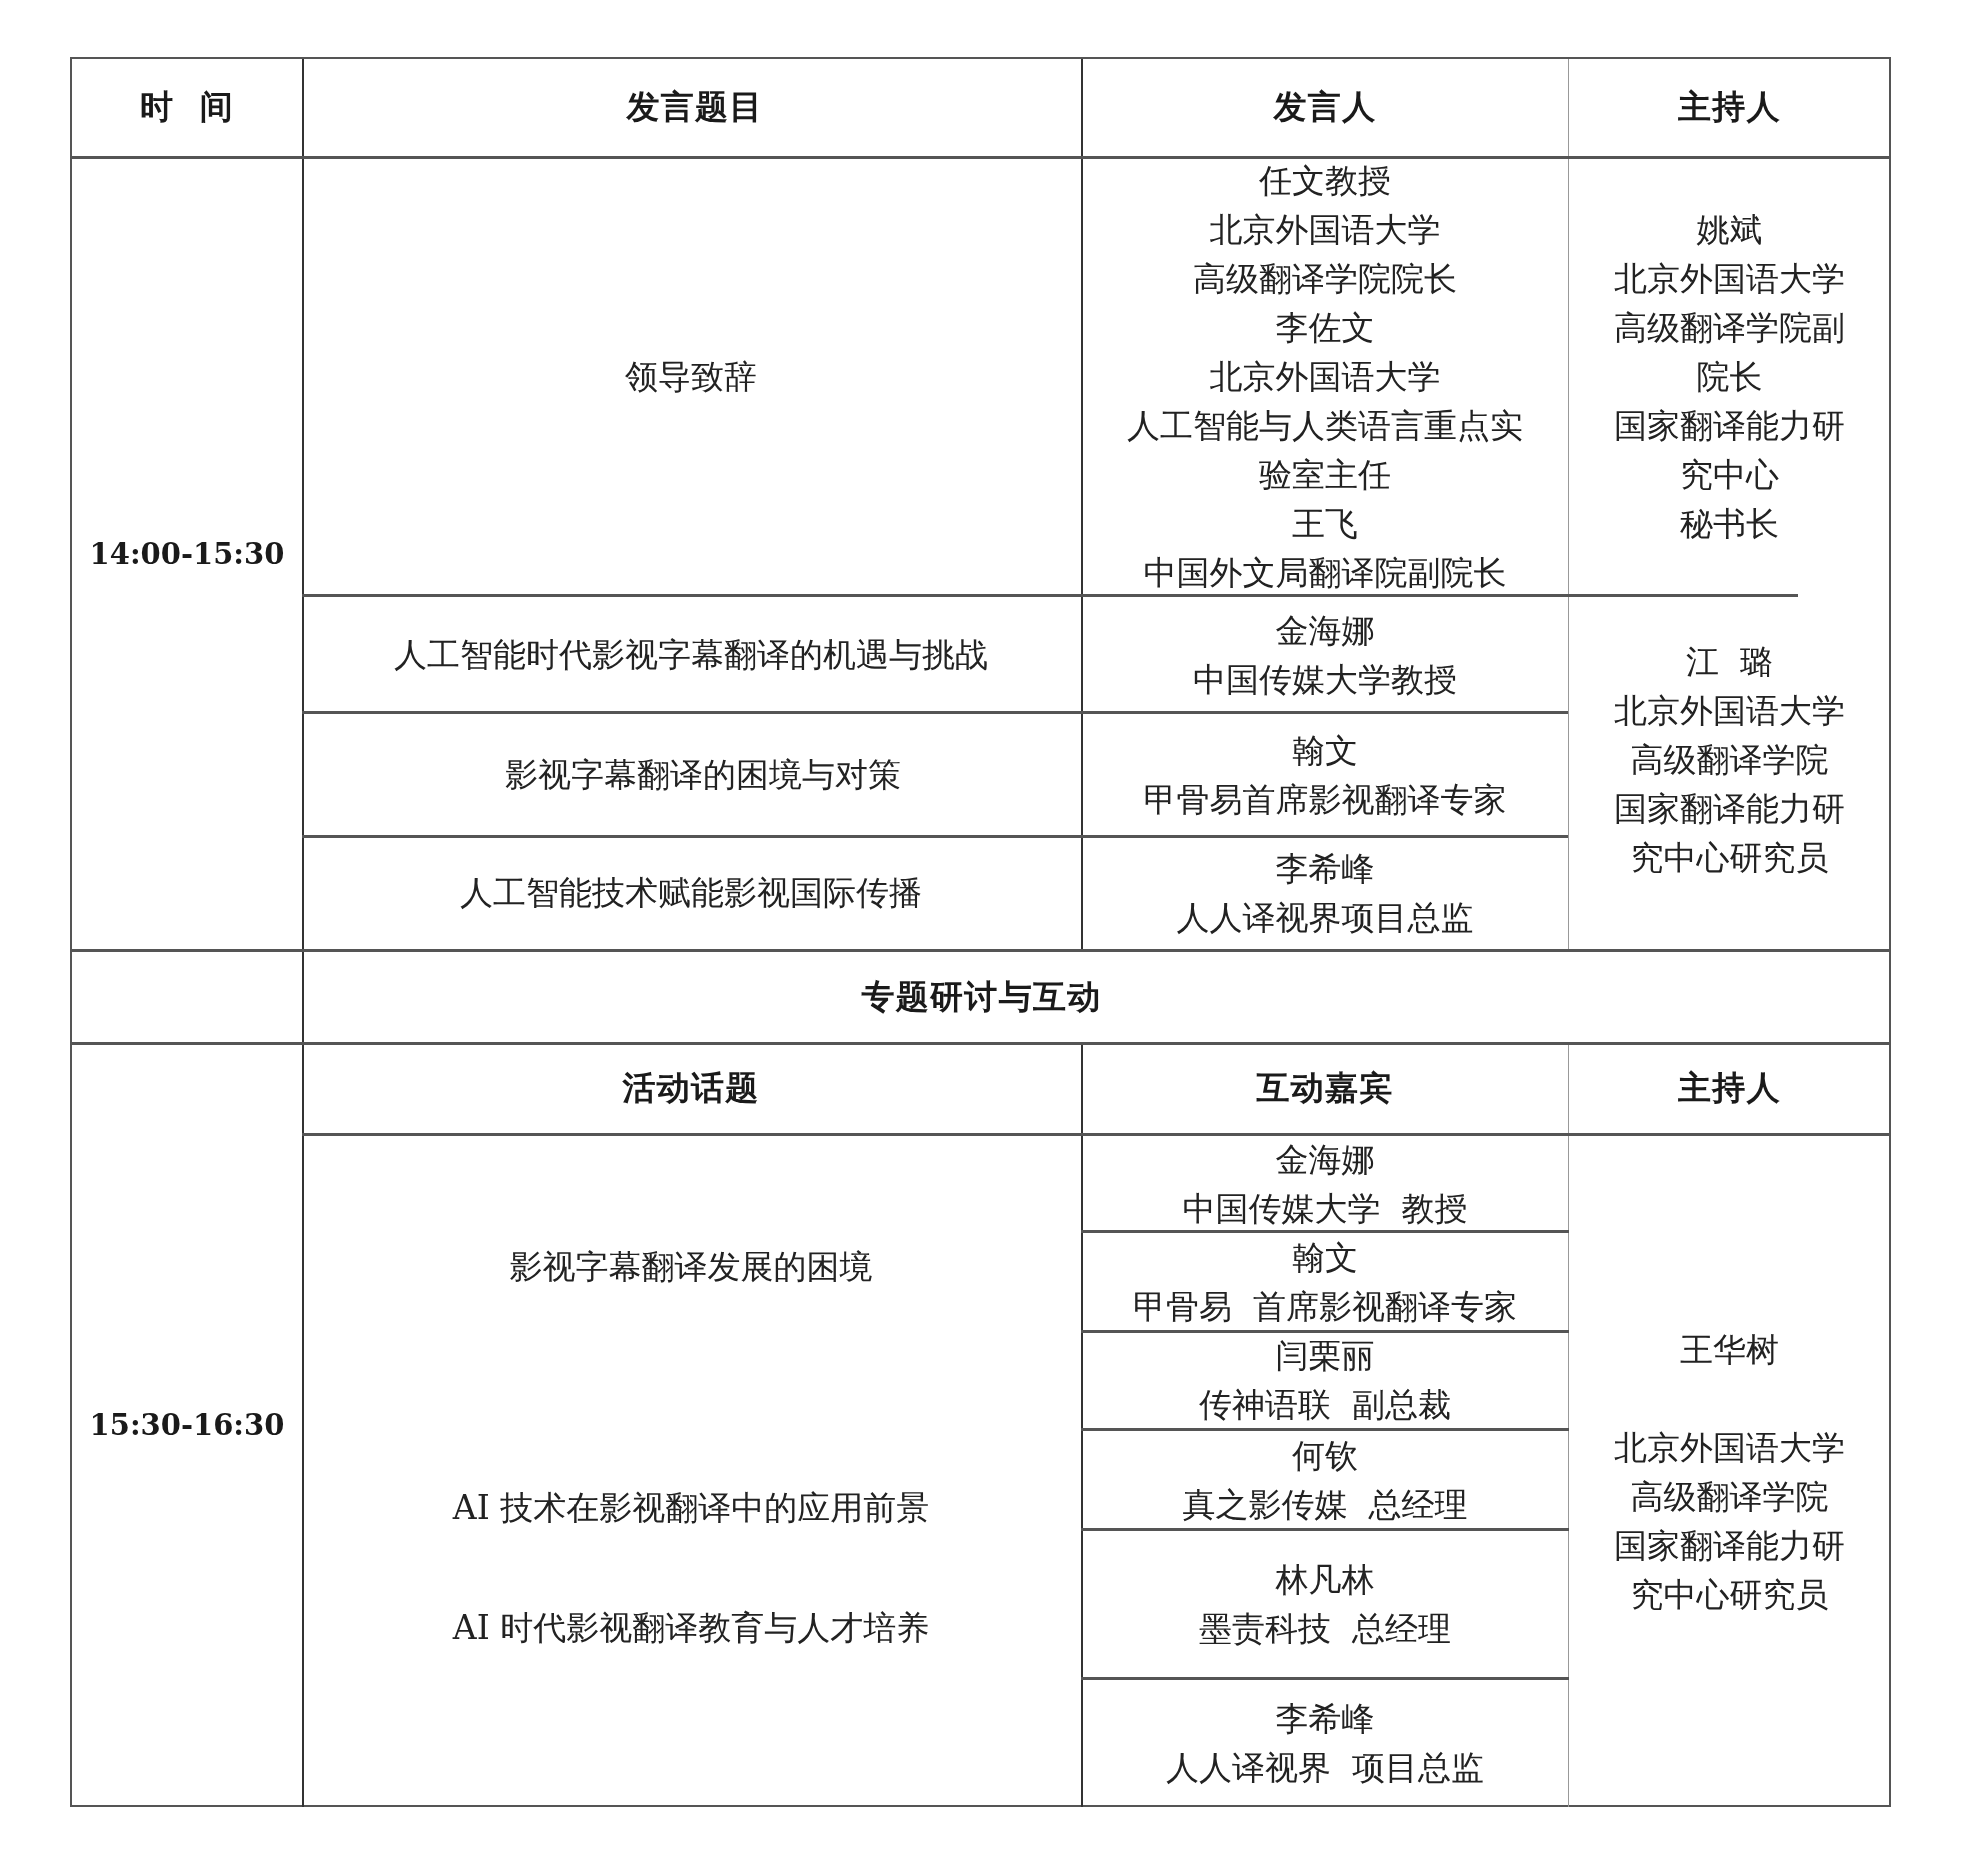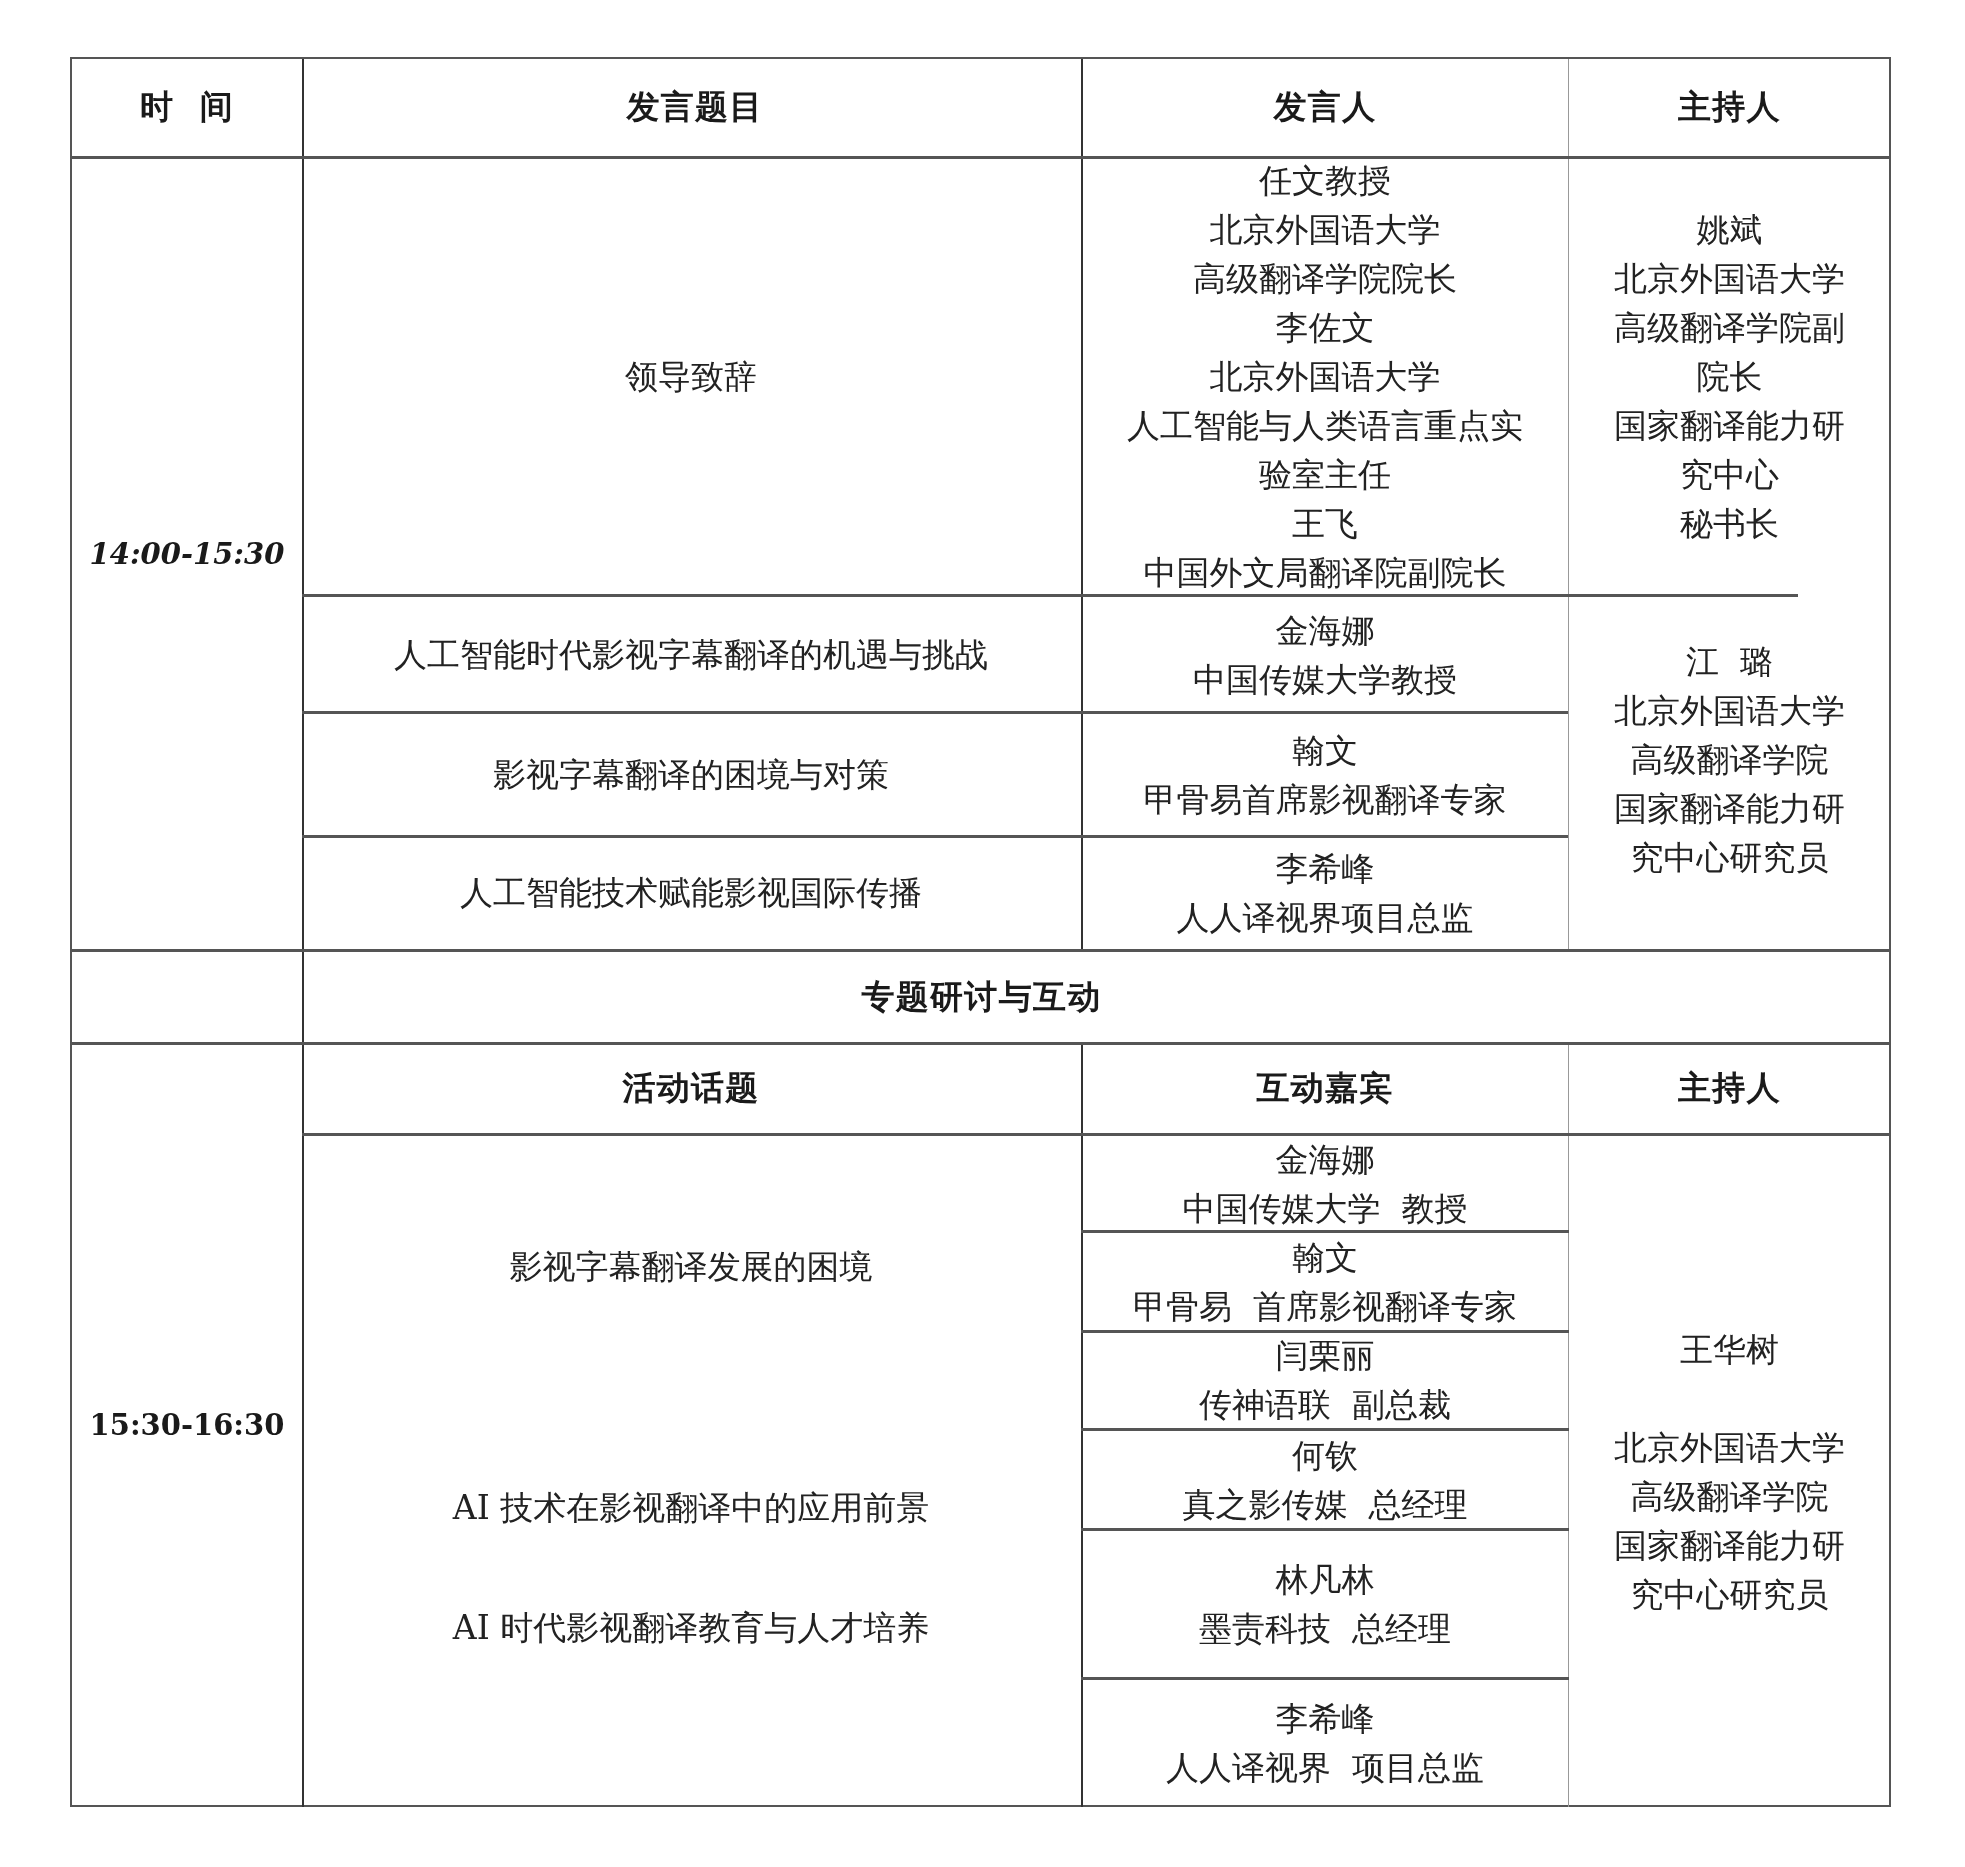--- a/index.html
+++ b/index.html
@@ -39,21 +39,21 @@
   <div class="hline" style="left:1009px; top:1271px; width:488px;"></div>
   <div class="hline" style="left:1009px; top:1369px; width:488px;"></div>
   <div class="hline" style="left:1009px; top:1469px; width:488px;"></div>
   <div class="hline" style="left:1009px; top:1618px; width:488px;"></div>
 
   <div class="cell hdr" style="left:0; top:0; width:230px; height:97px; white-space:pre;">时  间</div>
   <div class="cell hdr" style="left:230px; top:0; width:778px; height:97px;padding-left:8px;">发言题目</div>
   <div class="cell hdr" style="left:1009px; top:0; width:488px; height:97px;">发言人</div>
   <div class="cell hdr" style="left:1496px; top:0; width:323px; height:97px;">主持人</div>
 
-  <div class="cell time" style="left:0; top:100px; width:230px; height:790px;font-style:italic;">14:00-15:30</div>
+  <div class="cell time" style="left:0; top:100px; width:230px; height:790px;">14:00-15:30</div>
 
   <div class="cell txt" style="left:230px; top:100px; width:778px; height:435px;">领导致辞</div>
   <div class="cell txt" style="left:1009px; top:100px; width:488px; height:435px;">
     <span class="line">任文教授</span>
     <span class="line">北京外国语大学</span>
     <span class="line">高级翻译学院院长</span>
     <span class="line">李佐文</span>
     <span class="line">北京外国语大学</span>
     <span class="line">人工智能与人类语言重点实</span>
     <span class="line">验室主任</span>
@@ -69,21 +69,21 @@
     <span class="line">究中心</span>
     <span class="line">秘书长</span>
   </div>
 
   <div class="cell txt" style="left:230px; top:538px; width:778px; height:115px;">人工智能时代影视字幕翻译的机遇与挑战</div>
   <div class="cell txt" style="left:1009px; top:538px; width:488px; height:115px;">
     <span class="line">金海娜</span>
     <span class="line">中国传媒大学教授</span>
   </div>
 
-  <div class="cell txt" style="left:230px; top:655px; width:778px; height:121px;">影视字幕翻译的困境与对策</div>
+  <div class="cell txt" style="left:242px; top:655px; width:778px; height:121px;">影视字幕翻译的困境与对策</div>
   <div class="cell txt" style="left:1009px; top:655px; width:488px; height:121px;">
     <span class="line">翰文</span>
     <span class="line">甲骨易首席影视翻译专家</span>
   </div>
 
   <div class="cell txt" style="left:230px; top:778px; width:778px; height:111px;">人工智能技术赋能影视国际传播</div>
   <div class="cell txt" style="left:1009px; top:778px; width:488px; height:111px;">
     <span class="line">李希峰</span>
     <span class="line">人人译视界项目总监</span>
   </div>

